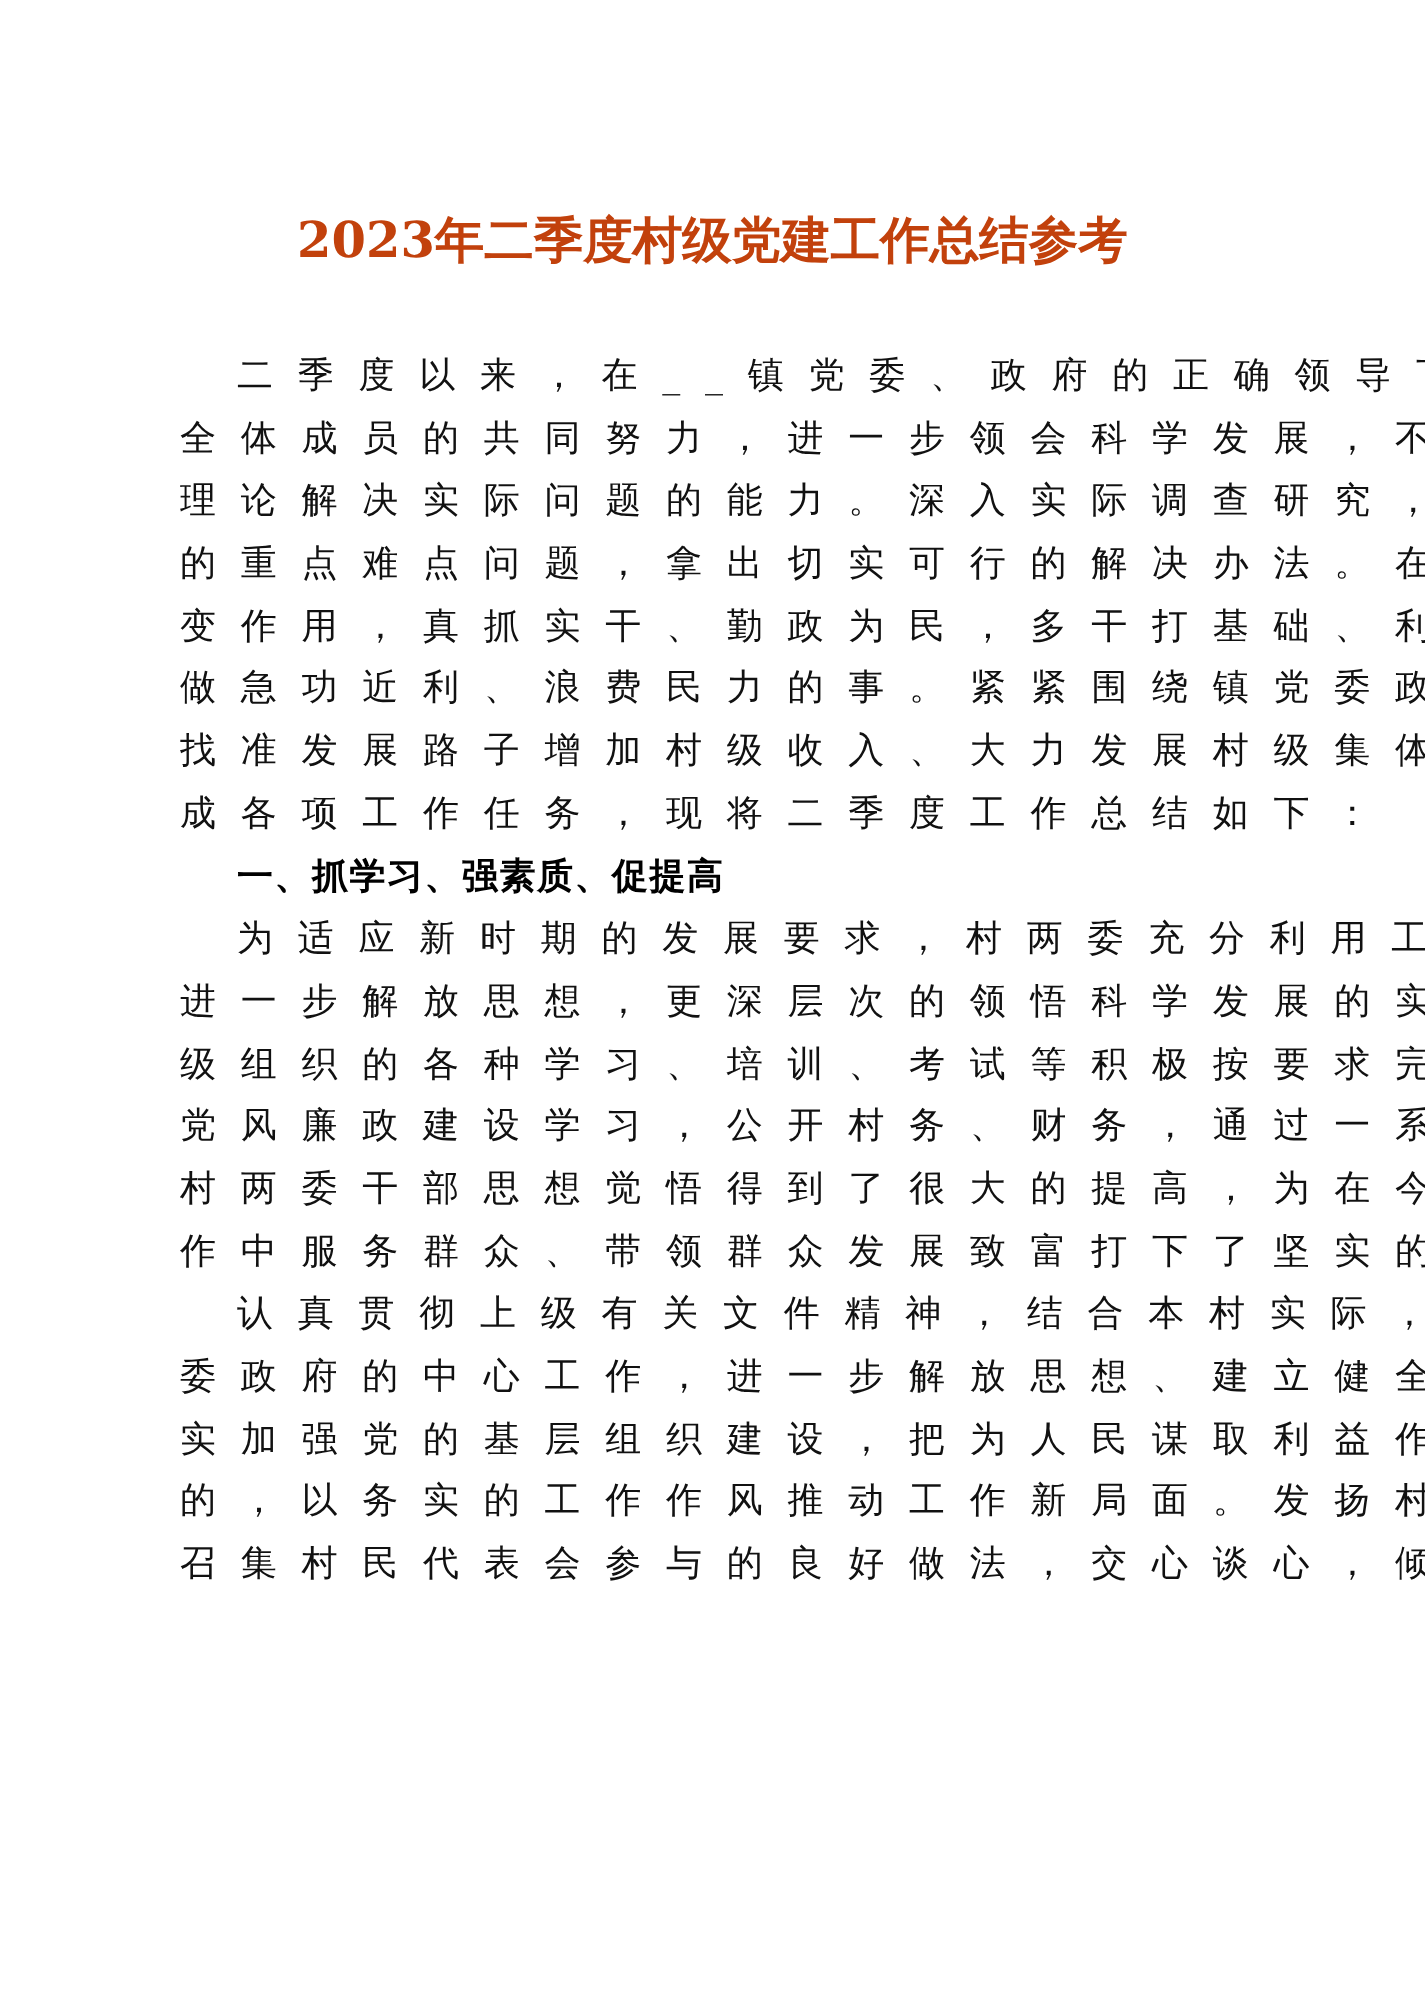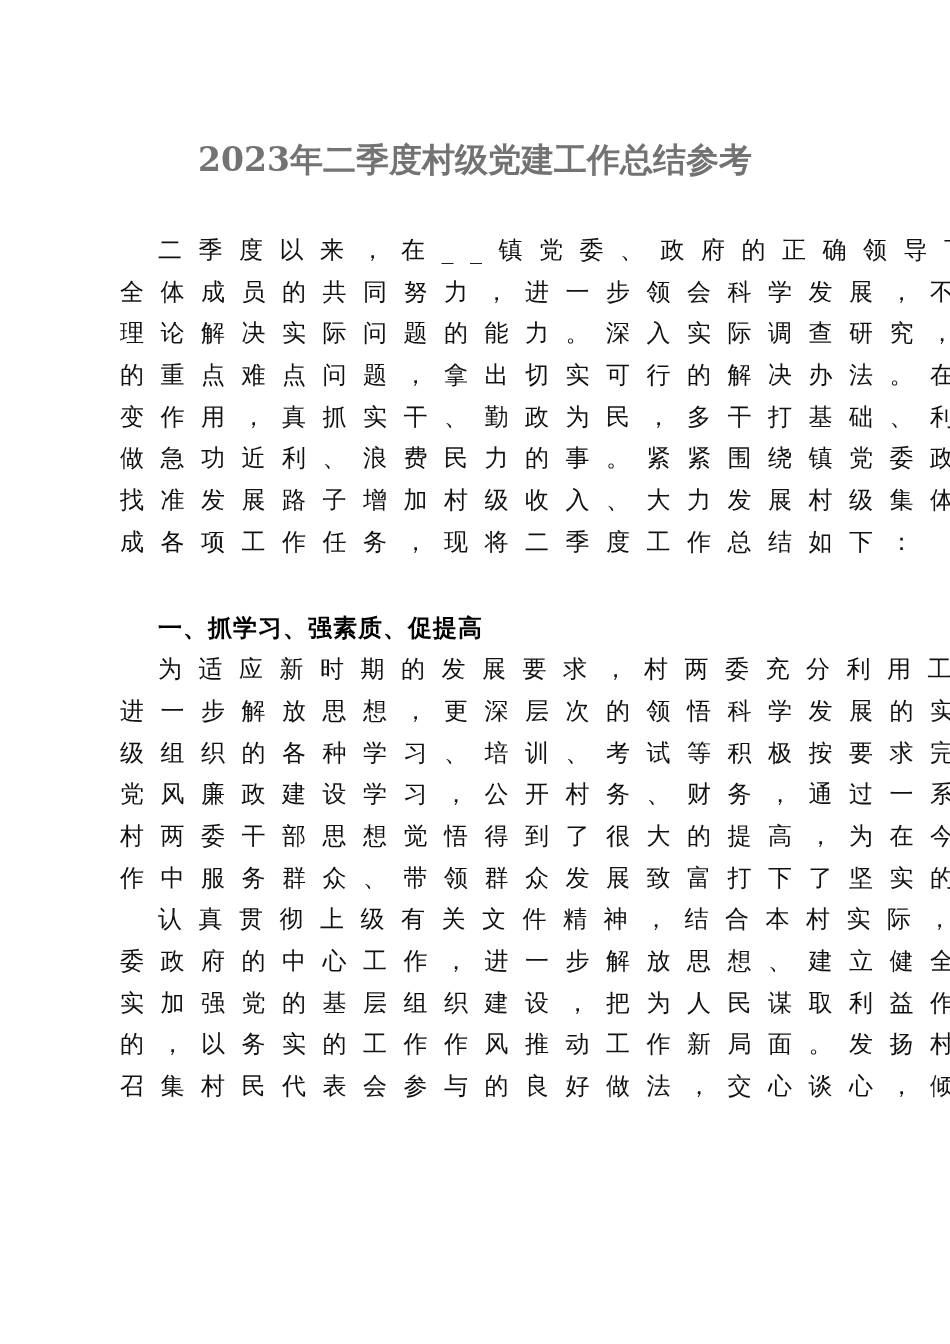--- a/index.html
+++ b/index.html
@@ -1,32 +1,32 @@
 <!DOCTYPE html>
 <html><head>
   <meta charset="utf-8">
   <style>
     html, body { margin: 0; padding: 0; background: #ffffff; }
     body { width: 950px; height: 1344px; position: relative; overflow: hidden; }
     .page { position: absolute; left: 0; top: 0; width: 950px; height: 1344px; background: #fff; }
     .title {
       position: absolute; left: 0; top: 138px; width: 950px; text-align: center;
       font-family: "DejaVu Serif", serif; font-weight: bold; font-size: 33px;
-      color: #737373; letter-spacing: 0px; line-height: 44px;
+      color: #c2410c; letter-spacing: 0px; line-height: 44px;
     }
     .body {
       position: absolute; left: 120px; top: 230px; width: 706px;
       font-family: "DejaVu Serif", serif; font-size: 24px; color: #111;
       line-height: 41.7px; letter-spacing: 16.5px;
     }
     .line { white-space: nowrap; height: 41.7px; overflow: visible; }
     .indent { padding-left: 38px; }
     .heading {
       font-family: "DejaVu Sans", sans-serif; font-weight: bold; letter-spacing: 1px;
-      font-size: 24px; padding-left: 38px; color: #000; margin-top: 44px;
+      font-size: 24px; padding-left: 38px; color: #000;
     }
   </style>
 </head>
 <body>
 
 <div class="page">
   <div class="title">2023年二季度村级党建工作总结参考</div>
   <div class="body">
     <div class="line indent">二季度以来，在__镇党委、政府的正确领导下，加上村两委</div>
     <div class="line">全体成员的共同努力，进一步领会科学发展，不断提高用科学</div>

